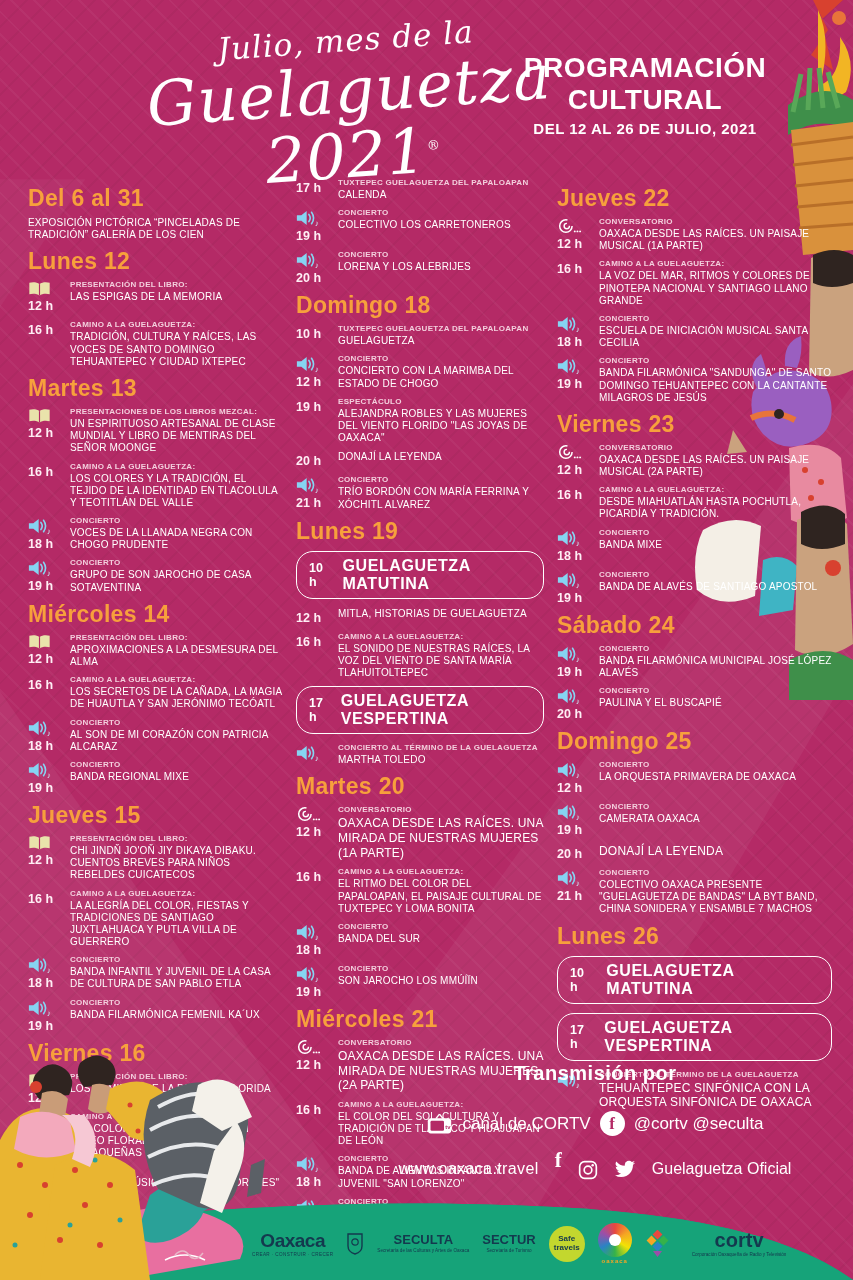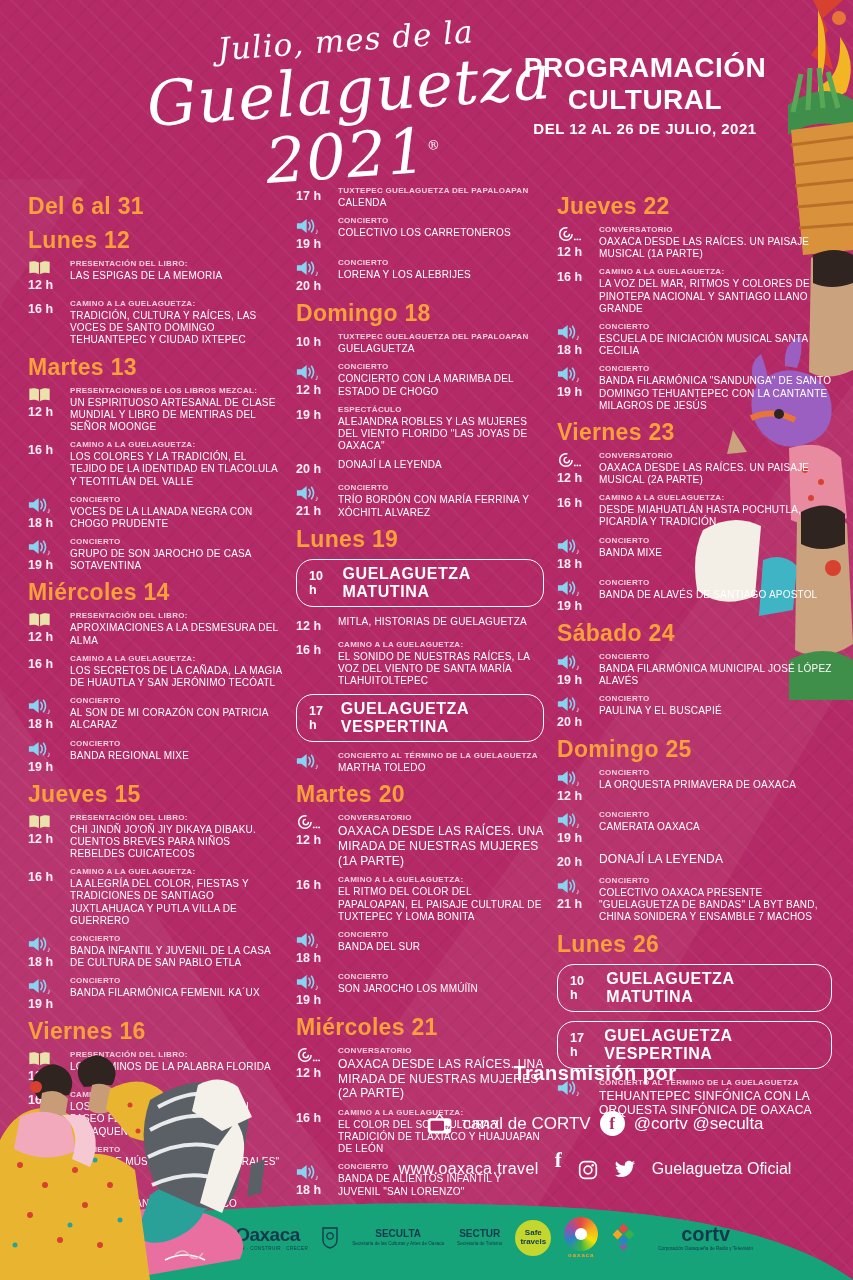--- a/index.html
+++ b/index.html
@@ -21,21 +21,21 @@
     font-family:"DejaVu Serif",serif;font-style:italic;transform:rotate(-4deg);}
   .script-line1{font-size:31px;letter-spacing:1px;}
   .script-line2{font-size:62px;line-height:1.05;letter-spacing:1px;}
   .script-line2 sup{font-size:13px;font-style:normal;}
   .program-block{position:absolute;top:52px;left:500px;width:290px;text-align:center;color:#fff;}
   .program-title{font-size:28px;font-weight:bold;letter-spacing:.5px;}
   .program-dates{font-size:15px;font-weight:bold;margin-top:4px;letter-spacing:.5px;}
 
   
   .columns{position:absolute;top:178px;left:28px;width:804px;display:flex;gap:13px;}
-  .col{flex:0 0 auto;margin-top:8px;}
+  .col{flex:0 0 auto;}
   .col0{width:255px;} .col1w{width:248px;} .col2w{width:275px;}
   .day-title{color:#f7a03c;font-size:23px;font-weight:bold;margin:7px 0 5px 0;letter-spacing:.3px;}
   .section{margin-bottom:4px;}
   .event{display:flex;margin-bottom:7px;}
   .rail{width:42px;flex:0 0 42px;display:flex;flex-direction:column;align-items:flex-start;padding-top:1px;}
   .rail .time{color:#ffeef5;font-size:12.5px;font-weight:bold;margin-top:2px;white-space:nowrap;}
   .body{flex:1;}
   .ev-label{display:block;color:#f3cfdd;font-size:8px;font-weight:bold;letter-spacing:.3px;line-height:1.25;margin-bottom:1px;}
   .ev-title{color:#ffffff;font-size:10px;font-weight:normal;line-height:1.22;letter-spacing:.2px;}
   .ev-title.big{font-size:12px;}
@@ -49,25 +49,25 @@
   .trans-title{font-size:20px;font-weight:bold;letter-spacing:.5px;}
   .trans-row1{margin-top:26px;display:flex;align-items:center;justify-content:center;gap:9px;font-size:17px;}
   .fb-circle{width:25px;height:25px;border-radius:50%;background:#fff;color:#b42a66;font-weight:bold;
     font-family:"Liberation Serif",serif;display:inline-flex;align-items:center;justify-content:center;font-size:17px;}
   .trans-row2{margin-top:24px;display:flex;justify-content:center;gap:16px;font-size:16px;}
   .trans-row2 .site{letter-spacing:.4px;}
   .fb-plain{font-family:"Liberation Serif",serif;font-weight:bold;font-size:21px;color:#fff;line-height:0;}
 
   
   .footer-band{position:absolute;left:0;bottom:0;width:853px;height:100px;pointer-events:none;}
-  .logo-row{position:absolute;left:252px;bottom:22px;width:430px;display:flex;align-items:center;gap:13px;color:#14394e;justify-content:center;}
+  .logo-row{position:absolute;left:252px;bottom:16px;width:430px;display:flex;align-items:center;gap:13px;color:#14394e;}
   .logo-item{text-align:center;flex:0 0 auto;}
   .lg-oaxaca{font-size:19px;font-weight:bold;letter-spacing:-.5px;line-height:1;}
   .lg-tag{font-size:4.6px;letter-spacing:.4px;margin-top:2px;}
-  .lg-seculta{font-size:10px;font-weight:bold;line-height:1;}
+  .lg-seculta{font-size:13px;font-weight:bold;line-height:1;}
   .lg-cap{font-size:4.6px;line-height:1.2;margin-top:2px;}
   .safe-circle{width:36px;height:36px;border-radius:50%;background:#c3d72e;color:#14394e;
     display:flex;align-items:center;justify-content:center;font-size:8px;font-weight:bold;line-height:1.05;text-align:center;}
   .gz-circle{width:34px;height:34px;border-radius:50%;
     background:conic-gradient(#e8483f,#f5a623,#f2e205,#35b24a,#2a83c5,#9b4fa8,#e8483f);
     display:flex;align-items:center;justify-content:center;}
   .gz-inner{width:12px;height:12px;border-radius:50%;background:#fff;}
   .gz-cap{font-size:6px;font-weight:bold;color:#f5a623;margin-top:1px;letter-spacing:1px;}
   .lg-cortv{font-size:20px;font-weight:bold;letter-spacing:0;line-height:1;}
   .cortv-wrap{display:flex;align-items:center;gap:23px;}
@@ -116,20 +116,25 @@
   </div>
   <div class="program-block">
     <div class="program-title">PROGRAMACIÓN CULTURAL</div>
     <div class="program-dates">DEL 12 AL 26 DE JULIO, 2021</div>
   </div>
 
   <div class="columns">
     <div class="col col0">
         <div class="section">
           <div class="day-title">Del 6 al 31</div>
+          <div class="event">
+            <div class="body">
+              <div class="ev-title">EXPOSICIÓN PICTÓRICA “PINCELADAS DE TRADICIÓN” GALERÍA DE LOS CIEN</div>
+            </div>
+          </div>
         </div>
         <div class="section">
           <div class="day-title">Lunes 12</div>
           <div class="event">
             <div class="rail">
               <span class="icon"><svg width="23" height="16" viewBox="0 0 26 18">
                   <path d="M13 3.5 C10.5 1 4.5 0.8 1.5 2 L1.5 15 C4.5 13.8 10.5 14 13 16.5 C15.5 14 21.5 13.8 24.5 15 L24.5 2 C21.5 0.8 15.5 1 13 3.5 Z" fill="#e9e3ab"></path>
                   <path d="M13 3.5 L13 16.5" stroke="#b42a66" stroke-width="1.3"></path>
                 </svg></span>
               <span class="time">12 h</span>

